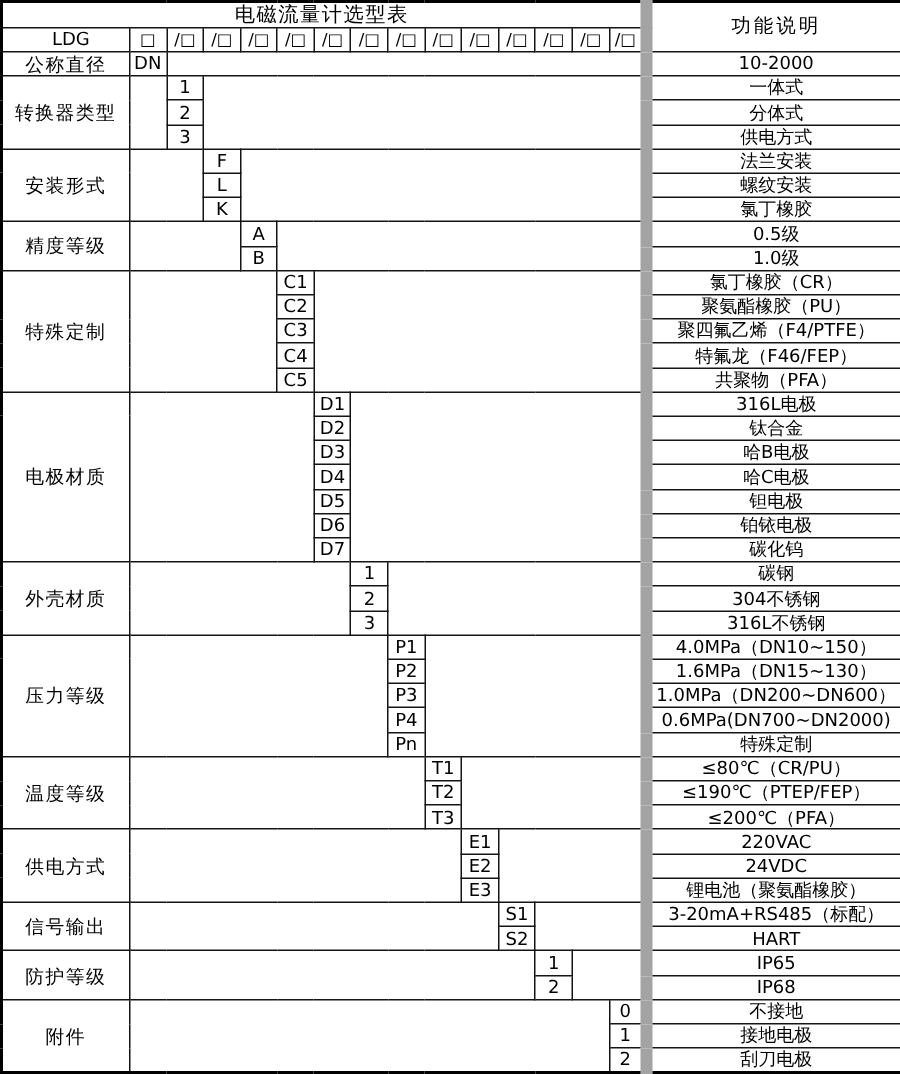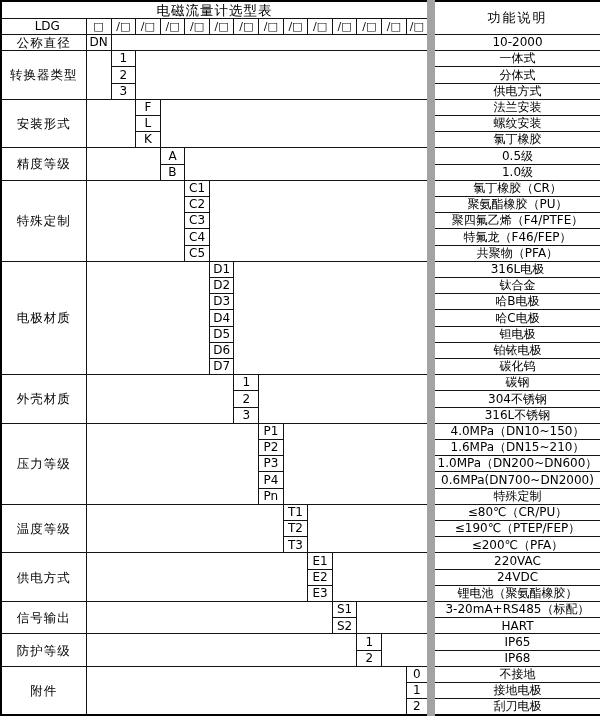--- a/index.html
+++ b/index.html
@@ -182,21 +182,21 @@
         </tr>
         <tr>
           <td rowspan="5" class="cat">压力等级</td>
           <td colspan="7" rowspan="5"></td>
           <td>P1</td>
           <td colspan="6" rowspan="5"></td>
           <td class="fn">4.0MPa（DN10~150）</td>
         </tr>
         <tr>
           <td>P2</td>
-          <td class="fn">1.6MPa（DN15~210）</td>
+          <td class="fn">1.6MPa（DN15~130）</td>
         </tr>
         <tr>
           <td>P3</td>
           <td class="fn">1.0MPa（DN200~DN600）</td>
         </tr>
         <tr>
           <td>P4</td>
           <td class="fn">0.6MPa(DN700~DN2000)</td>
         </tr>
         <tr>

